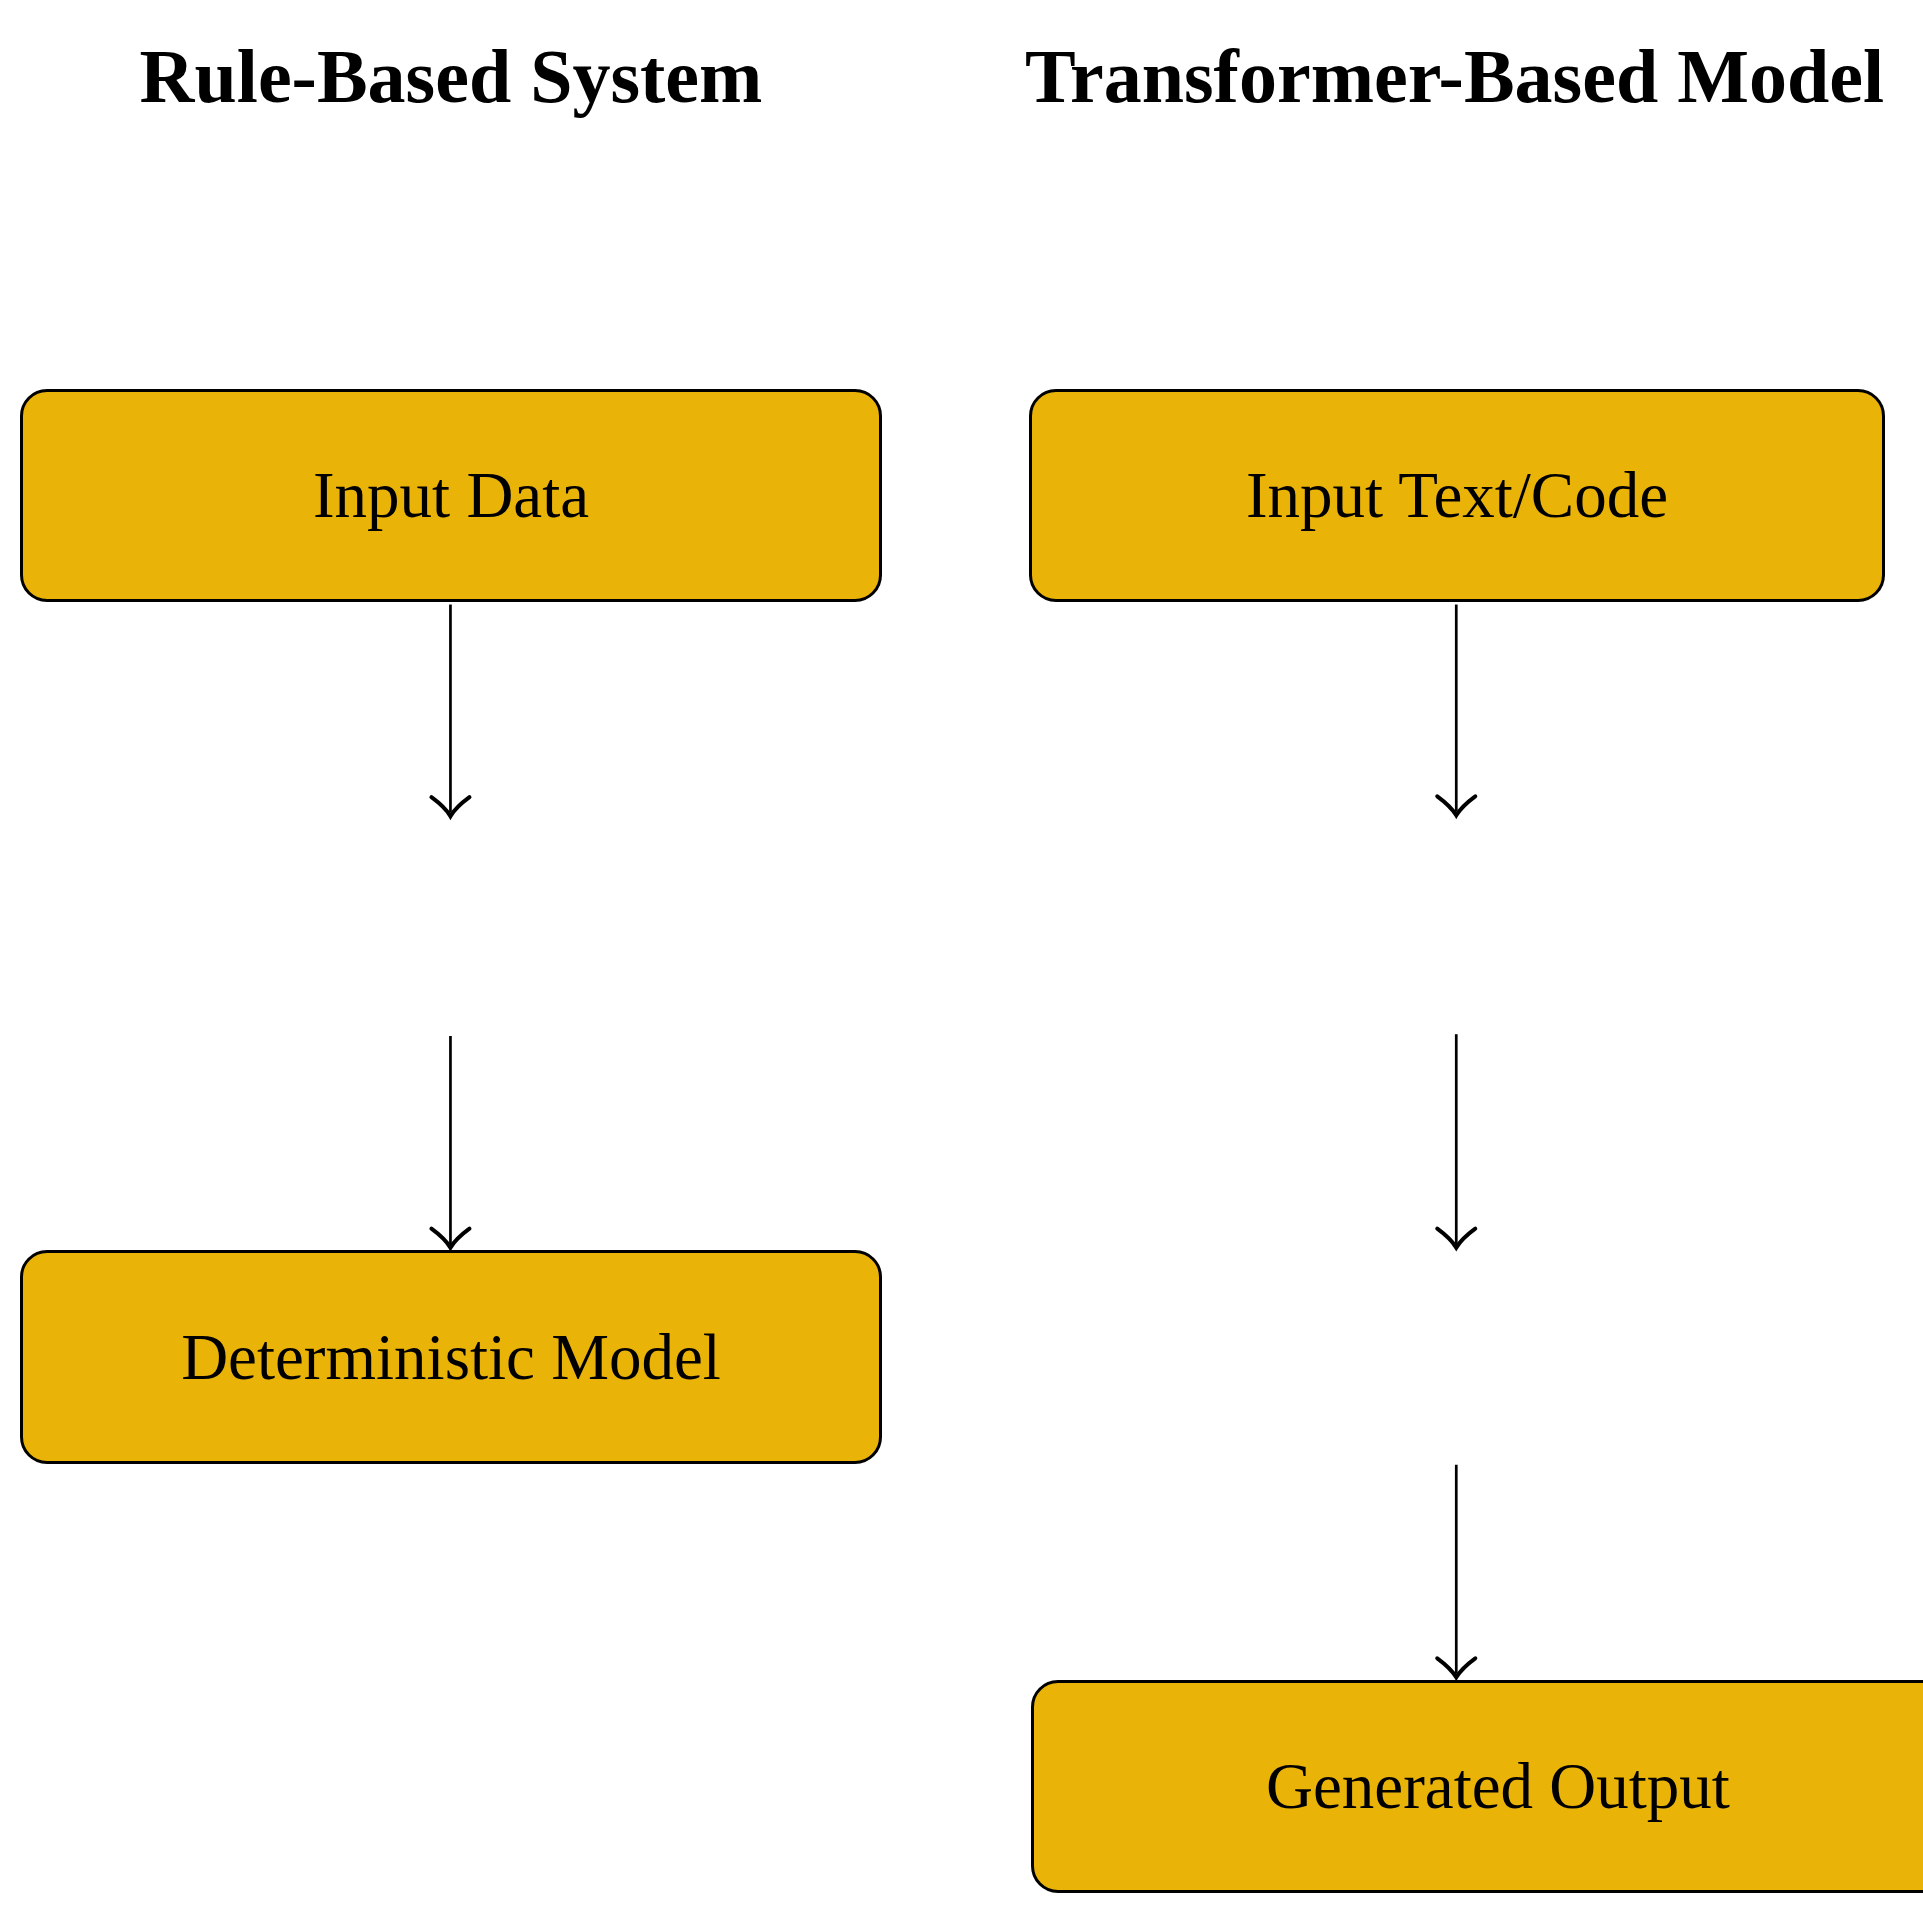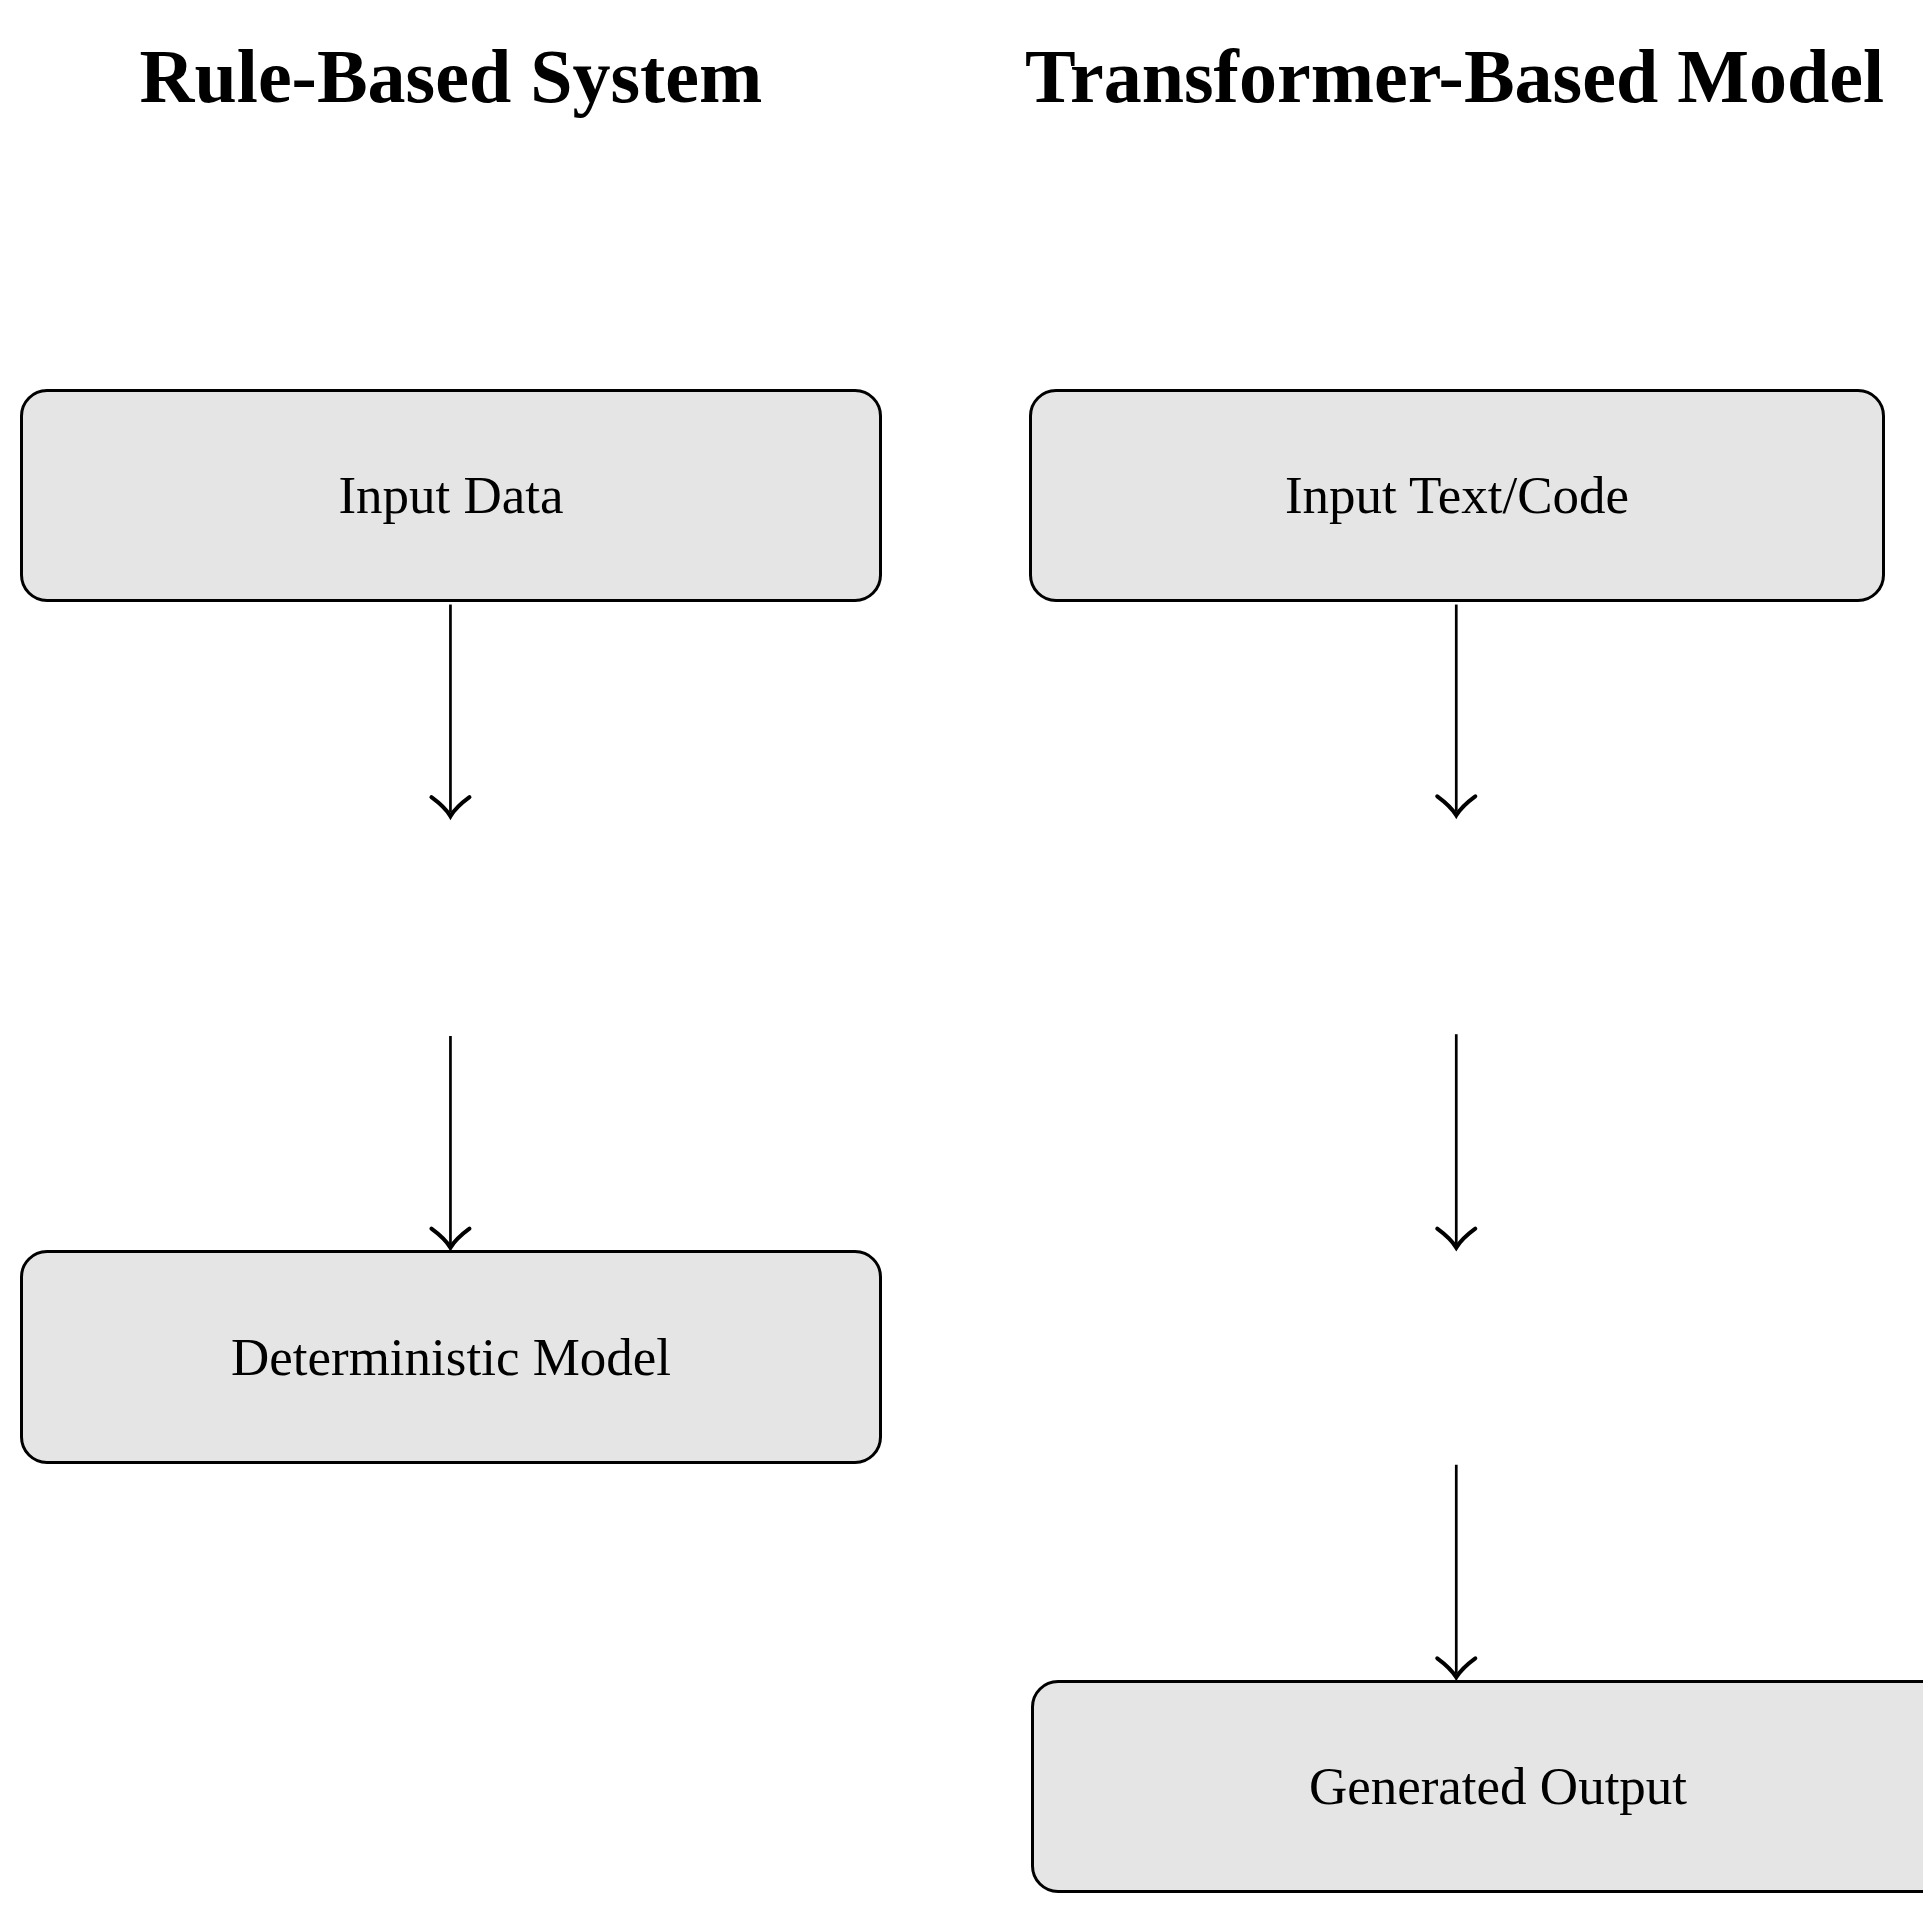--- a/index.html
+++ b/index.html
@@ -27,25 +27,25 @@
     white-space: nowrap;
     margin-top: 28px;
   }
   #title-left  { left: 20px;  width: 862px; }
   #title-right { left: 1002px; width: 905px; }
   .node {
     position: absolute;
     box-sizing: border-box;
     border: 3.6px solid #000000;
     border-radius: 27px;
-    background: #e5e5e5;
+    background: #eab308;
     display: flex;
     align-items: center;
     justify-content: center;
-    font-size: 53px;
+    font-size: 65px;
     line-height: 1;
     text-align: center;
     white-space: nowrap;
   }
   
   #node-l1 { left: 20px;  top: 389px;  width: 862px; height: 213px; }
   #node-l2 { left: 20px;  top: 819px;  width: 862px; height: 214px; }
   #node-l3 { left: 20px;  top: 1250px; width: 862px; height: 214px; }
   
   #node-r1 { left: 1029px; top: 389px;  width: 856px; height: 213px; }

